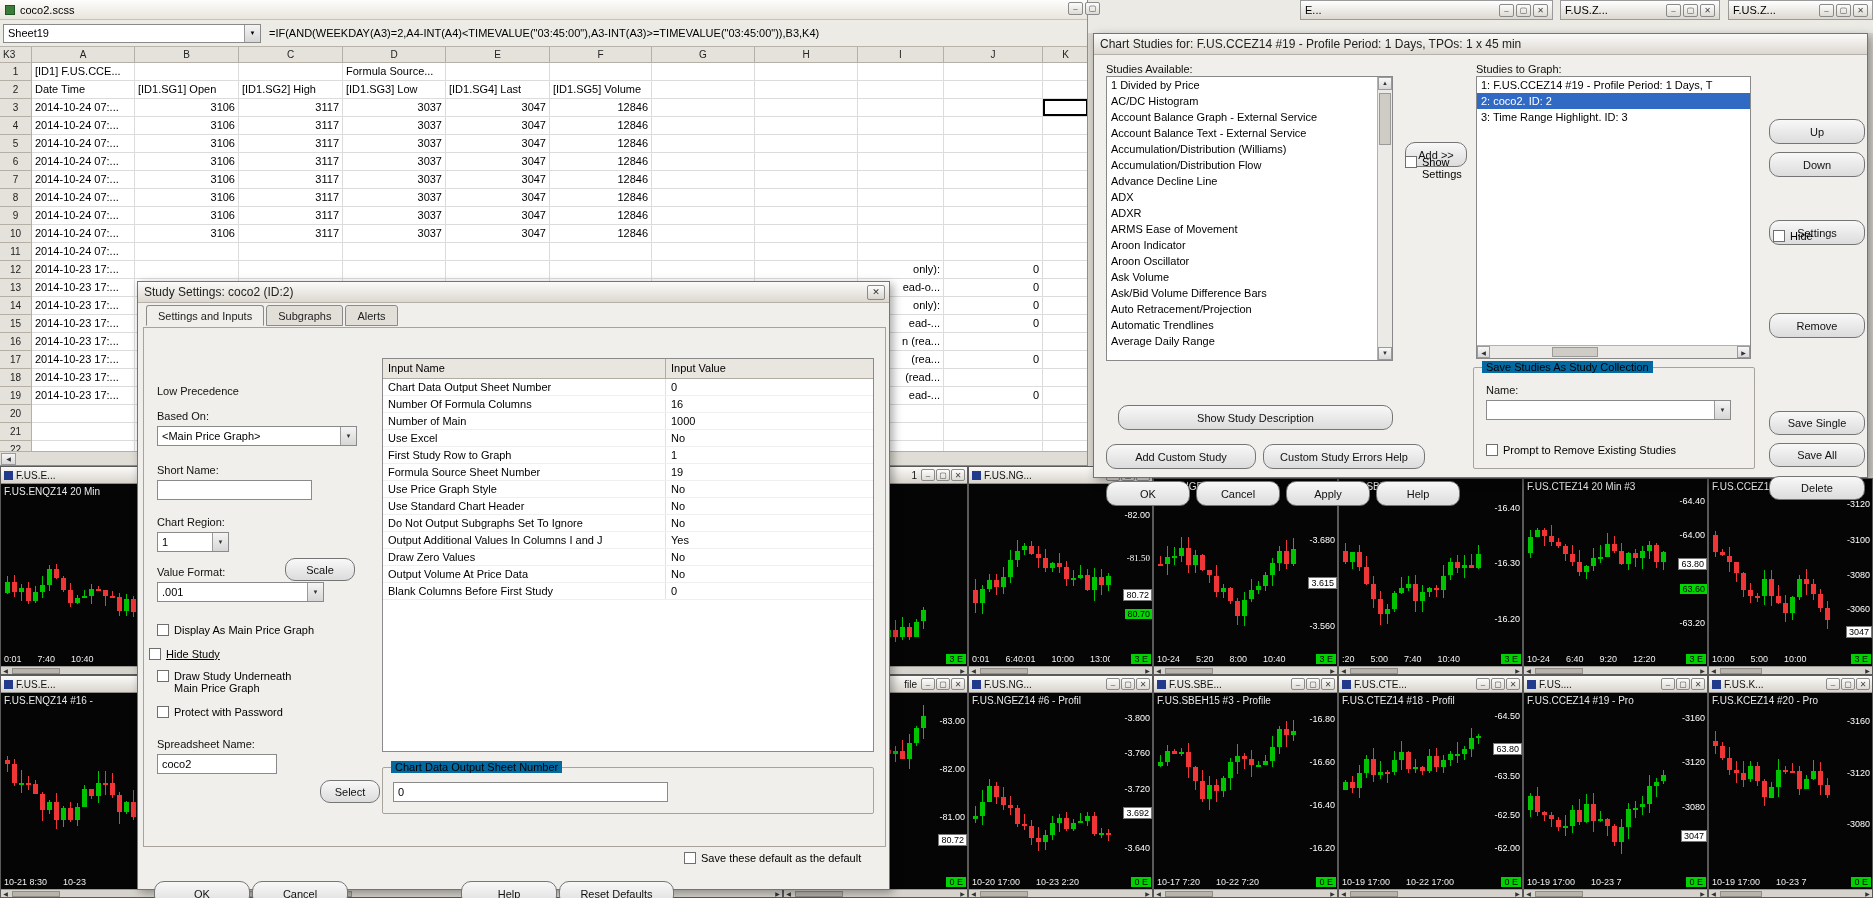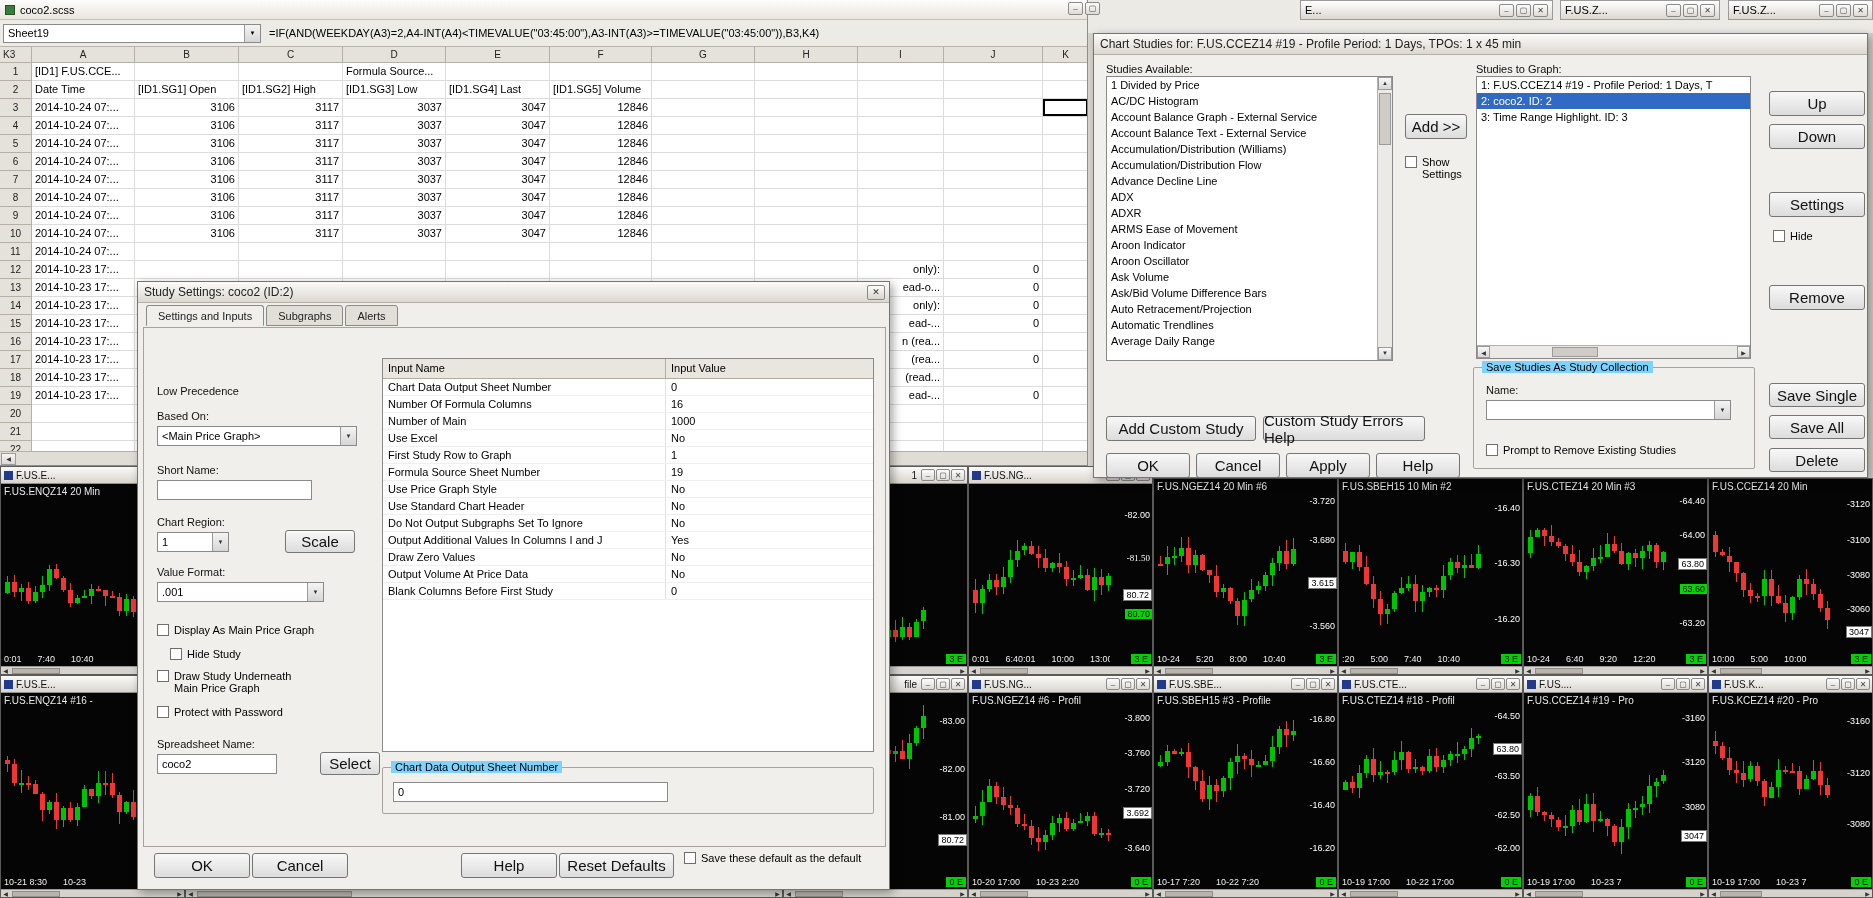--- a/index.html
+++ b/index.html
@@ -5,33 +5,33 @@
   * { margin:0; padding:0; box-sizing:border-box; }
   html,body { background:#9a9a9a; }
   #screen { position:relative; width:1873px; height:898px; overflow:hidden;
             background:#d8d5cf; font-family:"Liberation Sans",sans-serif; color:#000; }
 
   
   .winbtn { display:inline-flex; width:15px; height:13px; border:1px solid #8a8a8a;
             background:linear-gradient(#fcfcfc,#dedbd4); font-size:8px; align-items:center;
             justify-content:center; color:#444; border-radius:2px; margin-left:2px; }
   .btn { position:absolute; display:flex; align-items:center; justify-content:center;
-         border:1px solid #757575; border-radius:3px;
-         background:linear-gradient(#f8f8f8,#dcdcdc); font-size:15px; color:#111; height:25px; }
+         border:1px solid #757575; border-radius:10px;
+         background:linear-gradient(#f8f8f8,#dcdcdc); font-size:11px; color:#111; height:25px;margin-top:28px; }
   .combo { position:absolute; height:20px; background:#fff; border:1px solid #8a8a8a;
            font-size:11px; line-height:18px; padding-left:4px; white-space:nowrap; overflow:hidden; }
   .combo .arr { position:absolute; right:0; top:0; bottom:0; width:16px; border-left:1px solid #9a9a9a;
                 background:linear-gradient(#f4f4f4,#d6d6d6); font-size:6px; display:flex;
                 align-items:center; justify-content:center; color:#333; }
   .textbox { position:absolute; height:20px; background:#fff; border:1px solid #8a8a8a;
              font-size:11px; line-height:18px; padding-left:4px; white-space:nowrap; overflow:hidden; }
   .cbrow { position:absolute; display:flex; gap:5px; font-size:11px; align-items:flex-start; line-height:12px; }
   .cb { width:12px; height:12px; background:#fff; border:1px solid #6f6f6f; flex:none; margin-top:0; }
   .groupbox { position:absolute; border:1px solid #a8a49c; border-radius:2px; }
-  .gb-label { position:absolute; top:-7px; left:8px; background:#7dd3fc; padding:0 4px; font-size:11px; white-space:nowrap; }
+  .gb-label { position:absolute; top:-7px; left:8px; background:#0369a1; padding:0 4px; font-size:11px; white-space:nowrap; }
   .lbl { position:absolute; font-size:11px; white-space:nowrap; color:#111; }
   .listbox { position:absolute; background:#fff; border:1px solid #898989; overflow:hidden; font-size:11px; }
   .lb-item { height:16px; line-height:16px; padding-left:4px; white-space:nowrap; overflow:hidden; }
   .lb-item.sel { background:#316ac5; color:#fff; }
   .vscroll { position:absolute; top:0; bottom:0; right:0; width:15px; background:#eceae6; border-left:1px solid #b5b1a9; }
   .sarrow { position:absolute; left:0; right:0; height:13px; background:linear-gradient(#f8f8f8,#d8d8d8);
             border:1px solid #9a9a9a; font-size:6px; text-align:center; line-height:11px; color:#333; }
   .sarrow.up { top:0; } .sarrow.dn { bottom:0; }
   .vthumb { position:absolute; left:1px; right:1px; top:16px; height:52px; background:#cfccc5; border:1px solid #9a9a9a; }
   .hscroll { position:absolute; left:0; right:0; bottom:0; height:13px; background:#eceae6;
@@ -55,21 +55,21 @@
   #dlg-ss .panel { position:absolute; left:5px; top:45px; width:743px; height:520px;
                    border:1px solid #a8a49c; background:#f0efeb; }
 
   #ss-lowprec { left:13px; top:57px; }
   #ss-basedon-l { left:13px; top:82px; }   #ss-basedon { left:13px; top:98px; width:200px; }
   #ss-short-l { left:13px; top:136px; }    #ss-short { left:13px; top:152px; width:155px; }
   #ss-region-l { left:13px; top:188px; }   #ss-region { left:13px; top:204px; width:72px; }
   #ss-scale { left:141px; top:202px; width:70px; height:23px; }
   #ss-vfmt-l { left:13px; top:238px; }     #ss-vfmt { left:13px; top:254px; width:167px; }
   #ss-cb1 { left:13px; top:296px; width:200px; }
-  #ss-cb2 { left:26px; top:320px; width:200px; }
+  #ss-cb2 { left:5px; top:320px; width:200px;text-decoration:underline; }
   #ss-cb3 { left:13px; top:342px; width:160px; }
   #ss-cb4 { left:13px; top:378px; width:200px; }
   #ss-name-l { left:13px; top:410px; }     #ss-name { left:13px; top:426px; width:120px; }
   #ss-select { left:176px; top:424px; width:60px; height:23px; }
 
   .tbl { position:absolute; background:#fff; border:1px solid #8a8a8a; font-size:11px; overflow:hidden; }
   #ss-table { left:238px; top:30px; width:492px; height:394px; }
   .thead { display:flex; height:20px; background:#e9e6e0; border-bottom:1px solid #b0aca4; }
   .th { padding:3px 5px; white-space:nowrap; overflow:hidden; }
   .th.name { width:283px; border-right:1px solid #b0aca4; }
@@ -1732,20 +1732,21 @@
         </div>
       </div>
     <div class="btn" id="cs-up">Up</div>
     <div class="btn" id="cs-down">Down</div>
     <div class="btn" id="cs-settings">Settings</div>
     <div class="cbrow" id="cs-hide">
       <span class="cb"></span>
       <span>Hide</span>
     </div>
     <div class="btn" id="cs-remove">Remove</div>
+    <div class="btn" id="cs-showdesc">Show Study Description</div>
     <div class="btn" id="cs-addcustom">Add Custom Study</div>
     <div class="btn" id="cs-customerr">Custom Study Errors Help</div>
     <div class="btn" id="cs-ok">OK</div>
     <div class="btn" id="cs-cancel">Cancel</div>
     <div class="btn" id="cs-apply">Apply</div>
     <div class="btn" id="cs-help">Help</div>
     <div class="groupbox" id="cs-savegrp">
       <span class="gb-label">Save Studies As Study Collection</span>
       <div class="lbl" id="cs-namel">Name:</div>
       <div class="combo" id="cs-namecombo">

